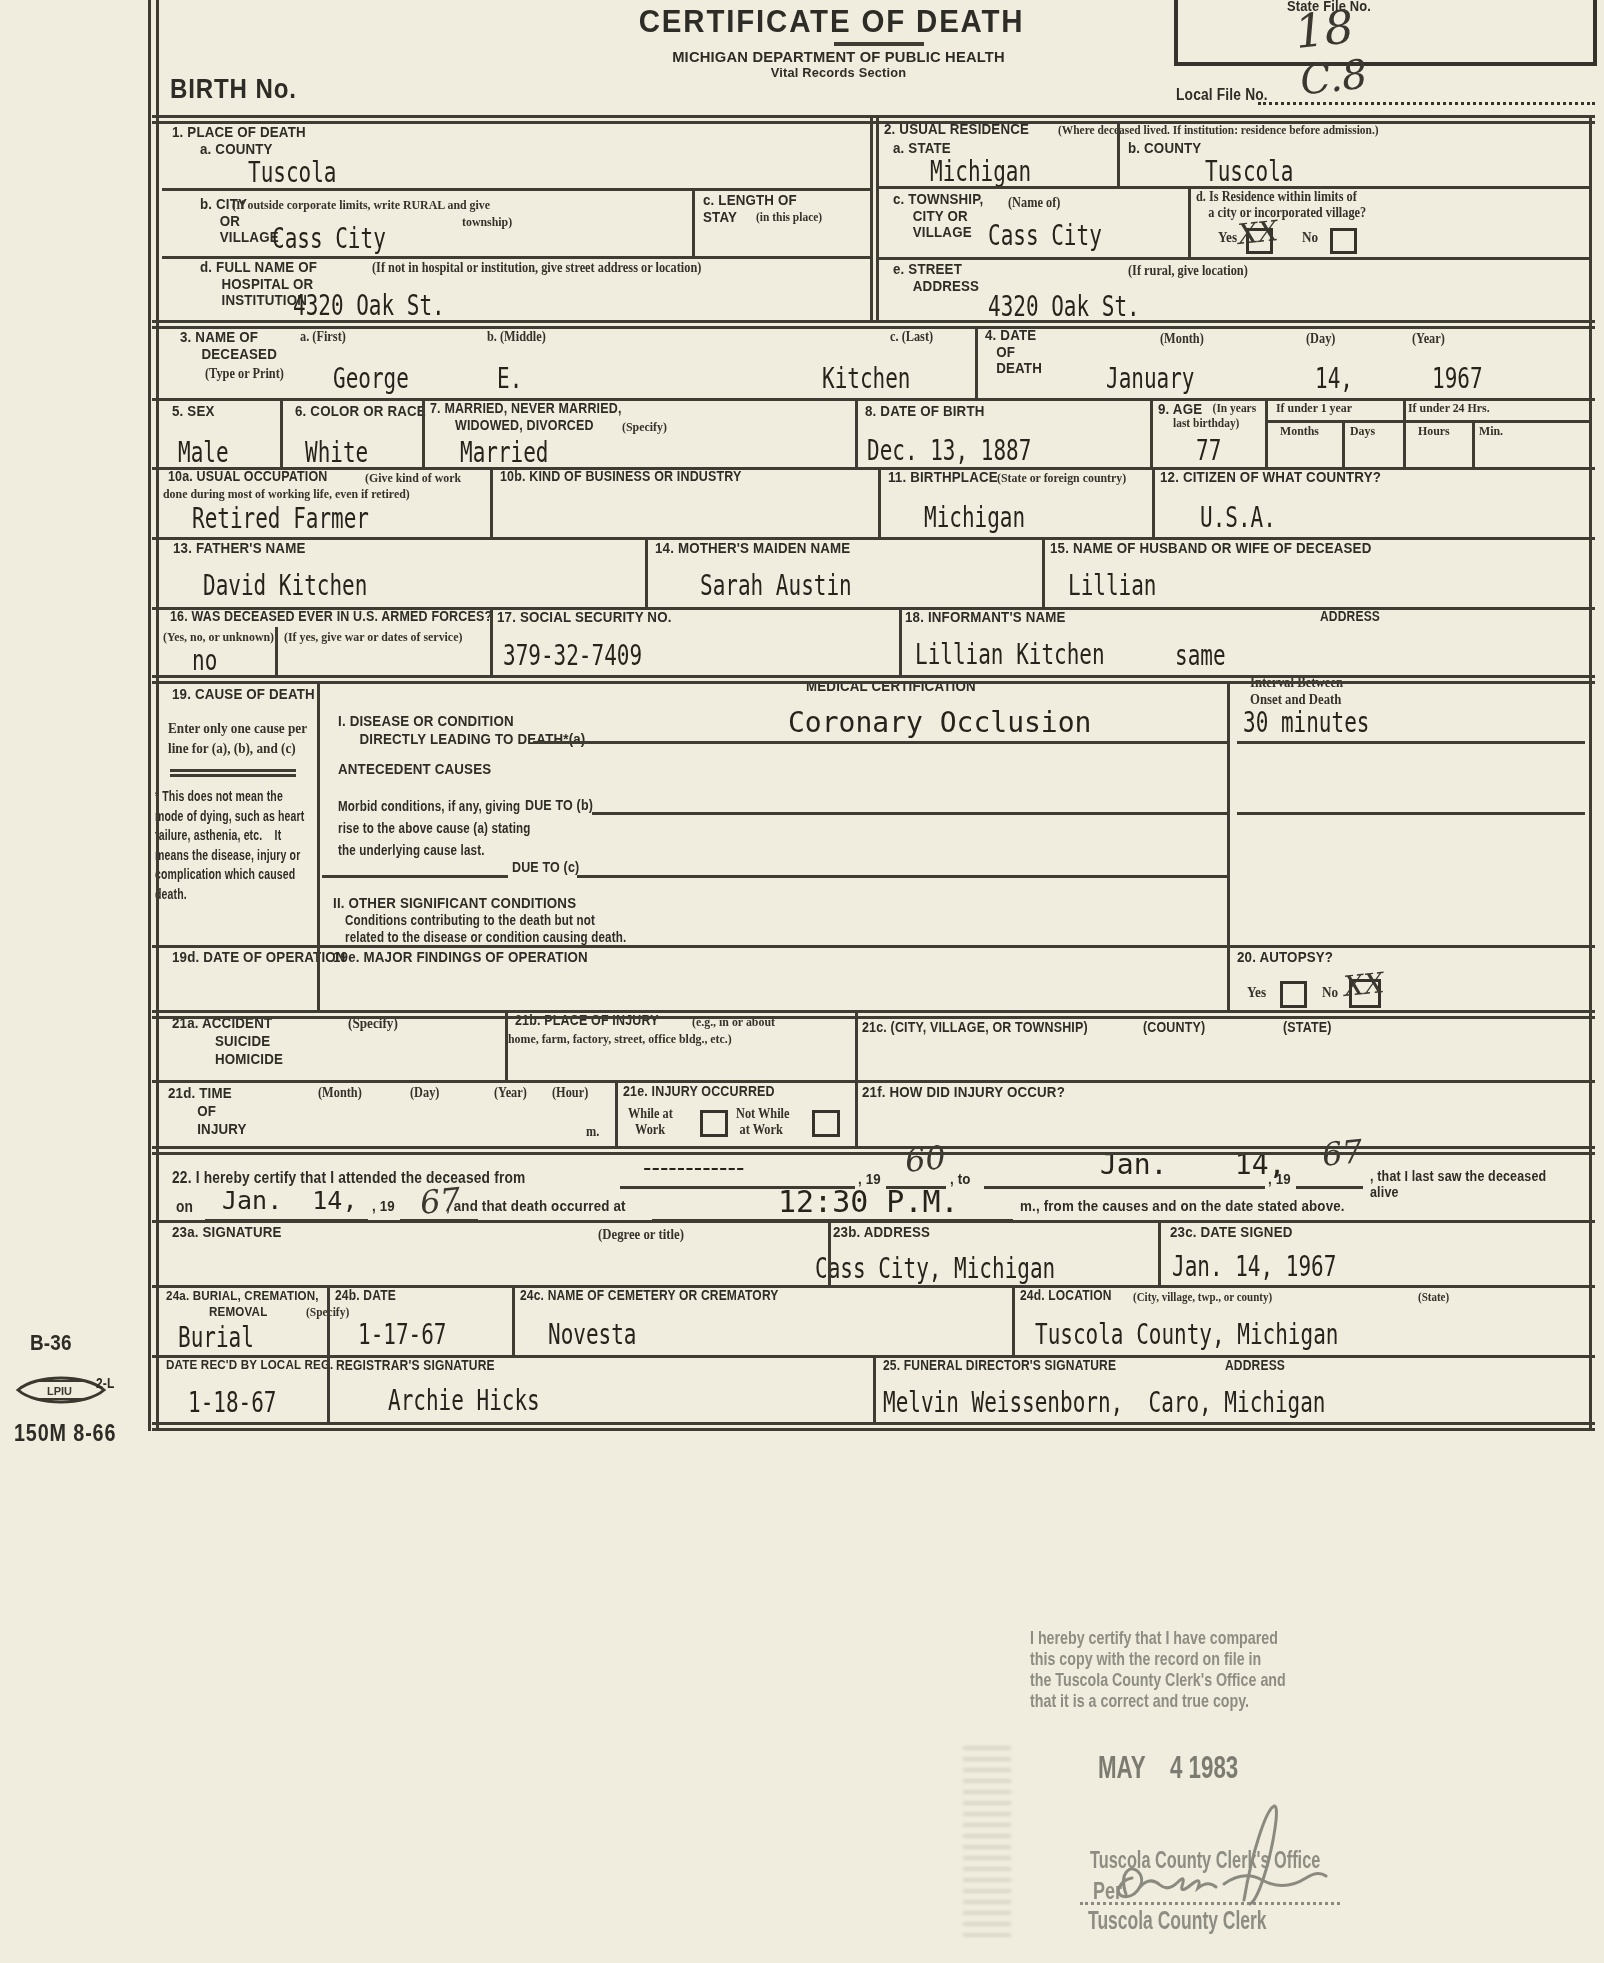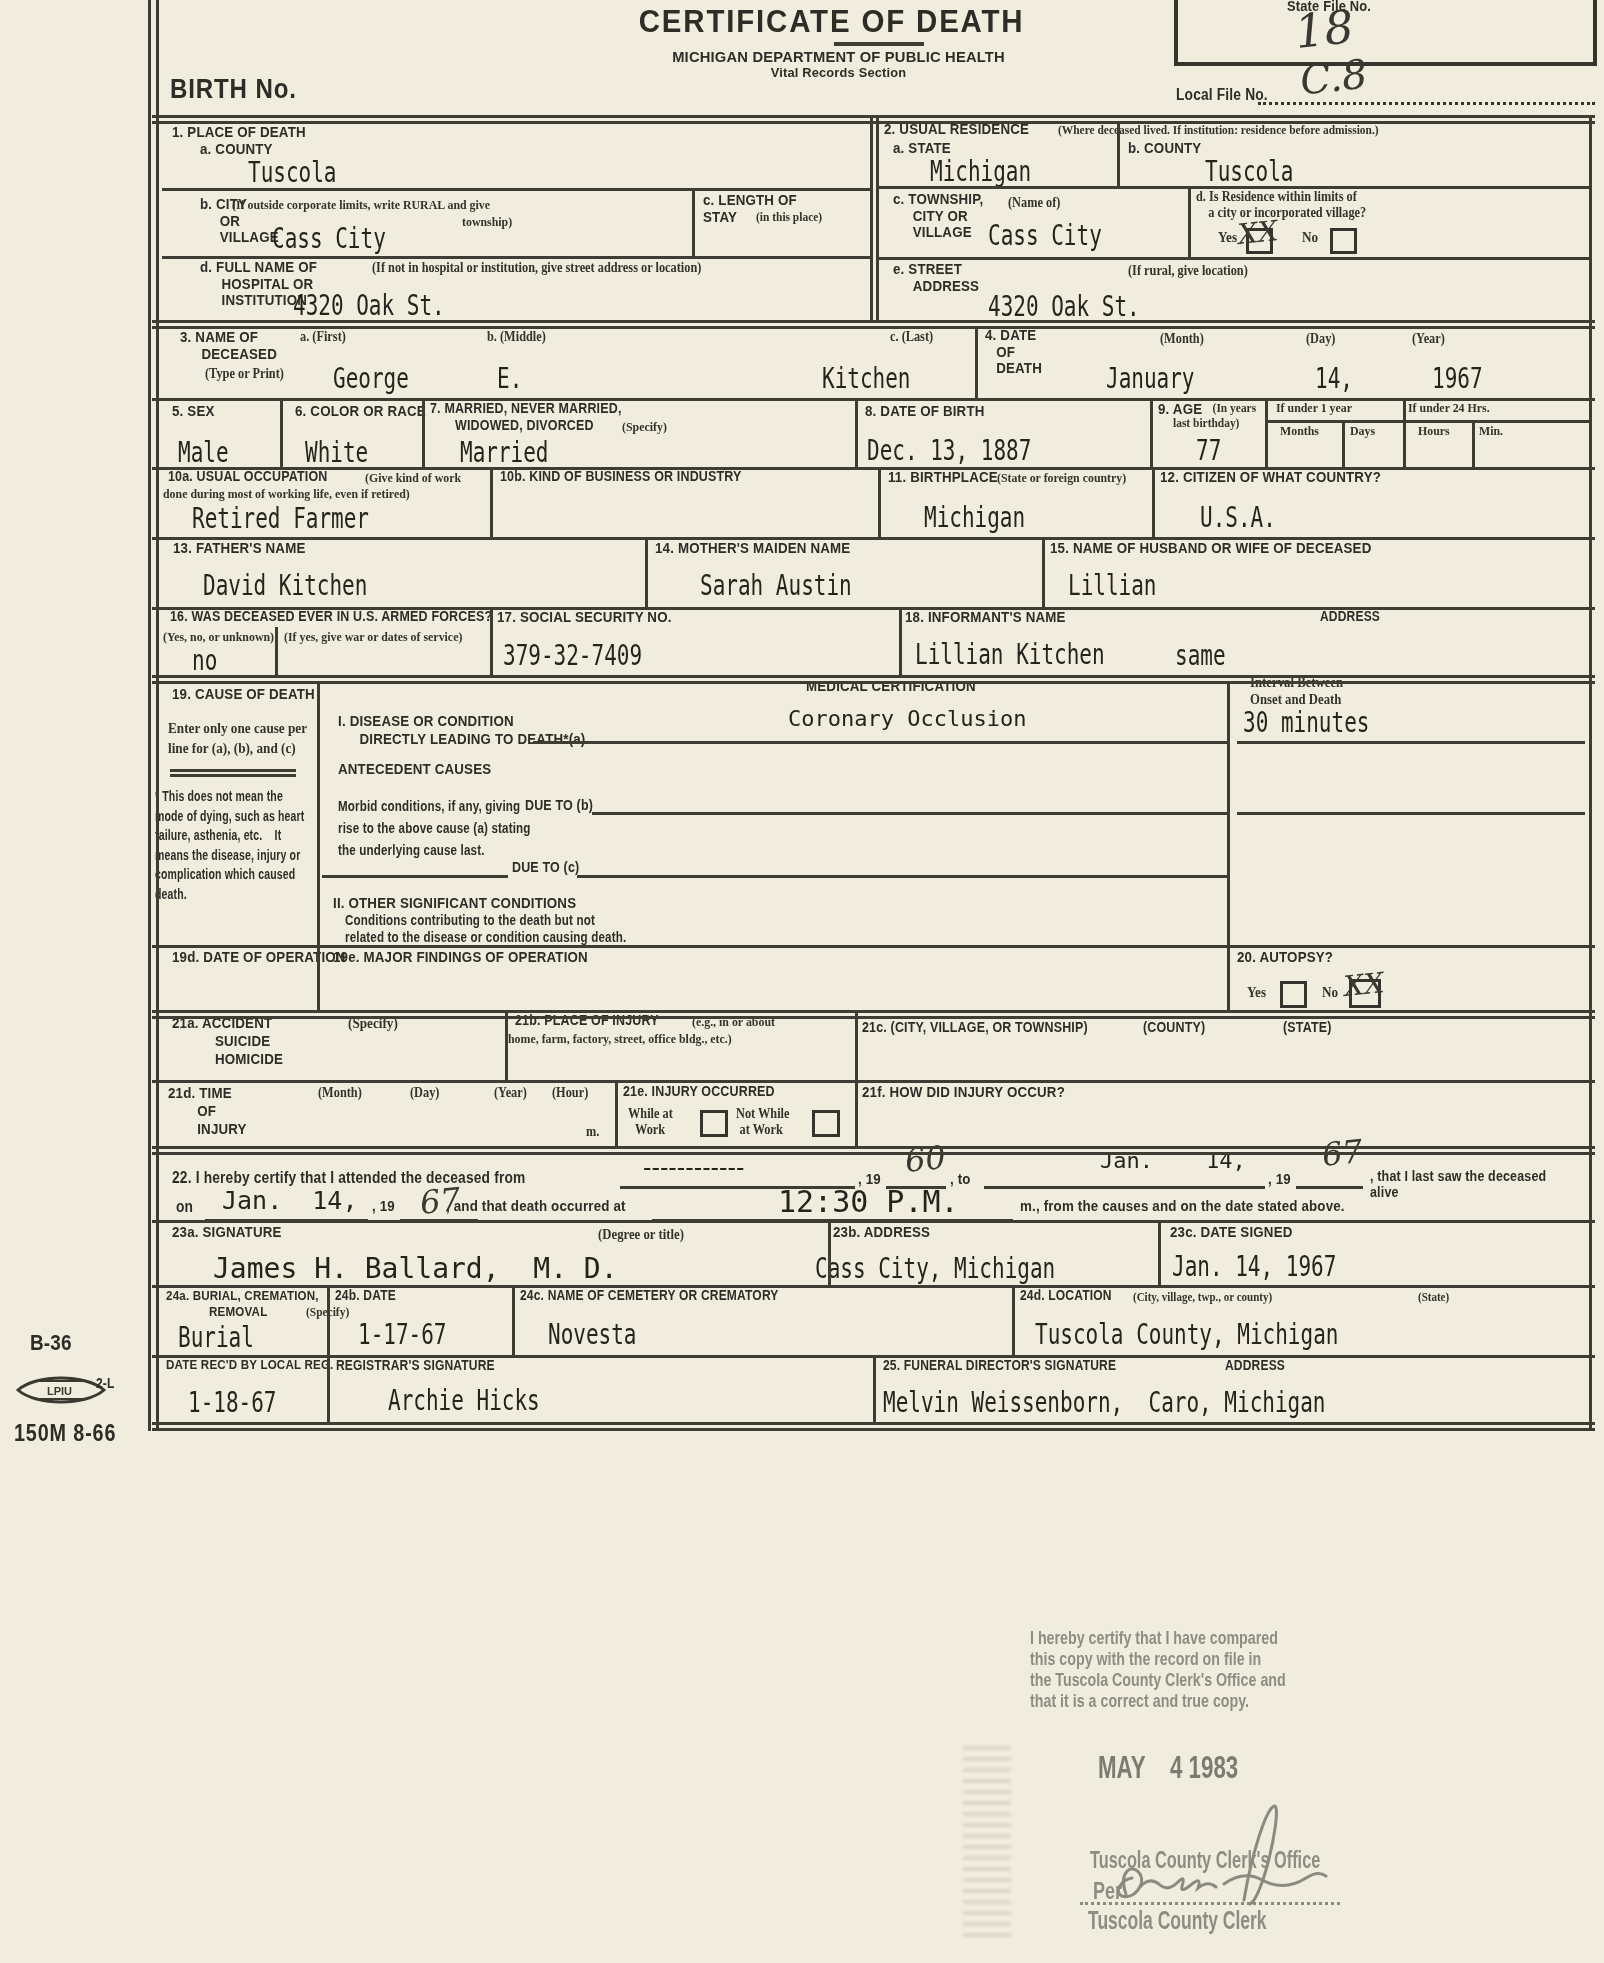--- a/index.html
+++ b/index.html
@@ -8,21 +8,21 @@
         font-family:"Liberation Sans",sans-serif;color:#2e2c26;}
   
   .lab{position:absolute;display:inline-block;font-weight:700;font-size:15.5px;line-height:1.08;
        letter-spacing:.2px;transform:scaleX(.86);transform-origin:0 0;white-space:pre-wrap;color:#2e2c26;}
   
   .ser{position:absolute;display:inline-block;font-family:"Liberation Serif",serif;font-weight:700;
        font-size:14px;line-height:1.15;transform:scaleX(.88);transform-origin:0 0;white-space:pre-wrap;color:#34322b;}
   
   .typ{position:absolute;display:inline-block;font-family:"DejaVu Sans Mono",monospace;font-size:28px;
        transform:scaleX(.75);transform-origin:0 0;white-space:pre;color:#26231c;}
-  .typ.big{font-size:22px;transform:scaleX(1);}
+  .typ.big{font-size:28px;transform:scaleX(1);}
   
   .hw{position:absolute;display:inline-block;font-family:"DejaVu Serif",serif;font-style:italic;
       white-space:pre;transform:rotate(-6deg);color:#3a3831;}
   
   .stp{position:absolute;display:inline-block;font-weight:700;transform:scaleX(.75);transform-origin:0 0;
        white-space:pre-wrap;color:#8d8d83;}
   .hl{position:absolute;height:3px;background:#3f3c33;}
   .vl{position:absolute;width:3px;background:#3f3c33;}
   .box{position:absolute;border:3px solid #35332c;background:transparent;}
   .dotted{position:absolute;border-bottom:3px dotted #35332c;}
@@ -239,21 +239,20 @@
   <span class="lab" style="left:176px;top:1198px;font-size:16px;">on</span>
   <span class="typ big" style="left:222px;top:1186px;font-size:25px;">Jan.  14,</span>
   <span class="lab" style="left:372px;top:1198px;font-size:15.5px;">, 19</span>
   <span class="hw" style="left:420px;top:1182px;font-size:32px;">67</span>
   <span class="lab" style="left:446px;top:1198px;font-size:15.5px;">, and that death occurred at</span>
   <span class="typ big" style="left:778px;top:1184px;font-size:30px;">12:30 P.M.</span>
   <span class="lab" style="left:1020px;top:1198px;font-size:15.5px;">m., from the causes and on the date stated above.</span>
 
   <span class="lab" style="left:172px;top:1224px;">23a. SIGNATURE</span>
   <span class="ser" style="left:598px;top:1226px;font-size:14.5px;">(Degree or title)</span>
-  <span class="typ big" style="left:213px;top:1252px;font-size:28px;">James H. Ballard,  M. D.</span>
   <span class="lab" style="left:833px;top:1224px;">23b. ADDRESS</span>
   <span class="typ" style="left:815px;top:1252px;">Cass City, Michigan</span>
   <span class="lab" style="left:1170px;top:1224px;">23c. DATE SIGNED</span>
   <span class="typ" style="left:1172px;top:1250px;">Jan. 14, 1967</span>
 
   <span class="lab" style="left:166px;top:1288px;font-size:13.5px;padding-left:50px;text-indent:-50px;line-height:1.2;">24a. BURIAL, CREMATION,
 REMOVAL</span>
   <span class="ser" style="left:306px;top:1305px;font-size:13px;">(Specify)</span>
   <span class="typ" style="left:178px;top:1321px;">Burial</span>
   <span class="lab" style="left:335px;top:1288px;font-size:14px;">24b. DATE</span>

